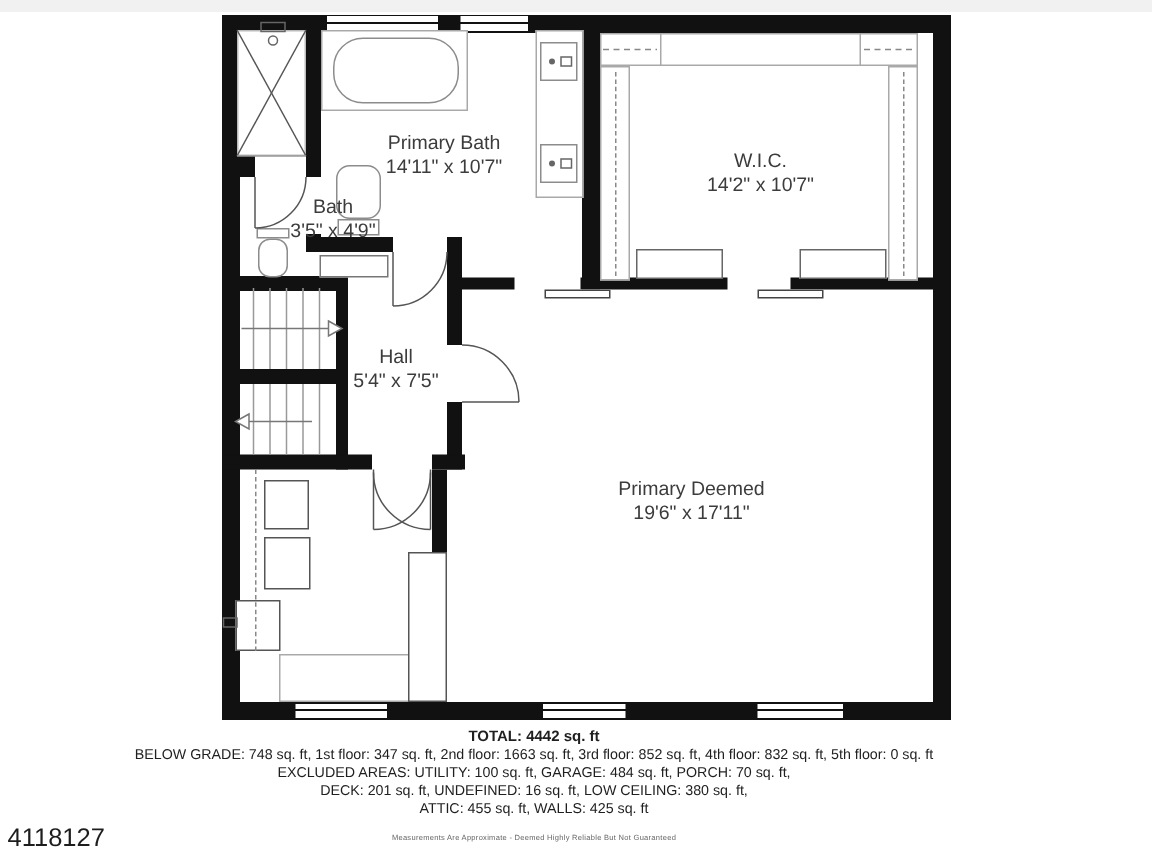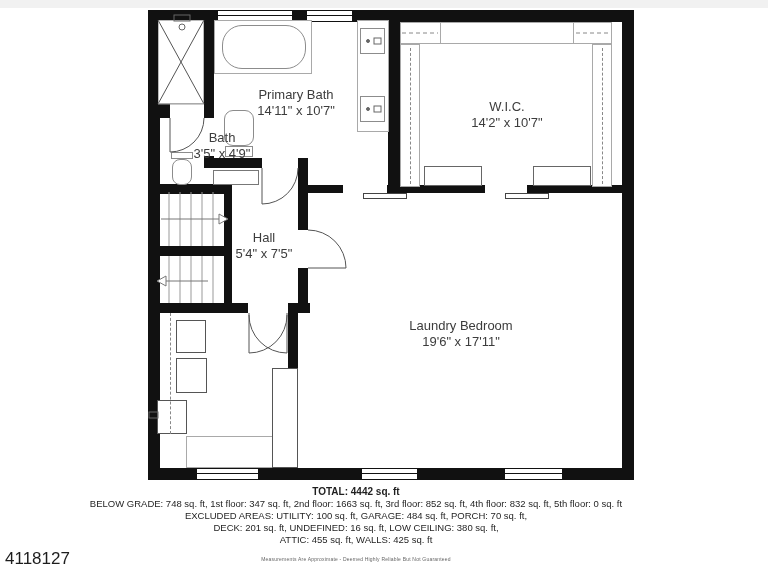--- a/index.html
+++ b/index.html
@@ -182,21 +182,21 @@
   </div>
   <div class="lbl" style="left:507px;top:99px;">
     <div>W.I.C.</div>
     <div>14'2" x 10'7"</div>
   </div>
   <div class="lbl" style="left:264px;top:230px;">
     <div>Hall</div>
     <div>5'4" x 7'5"</div>
   </div>
   <div class="lbl" style="left:461px;top:318px;">
-    <div>Laundry Bedroom</div>
+    <div>Primary Deemed</div>
     <div>19'6" x 17'11"</div>
   </div>
 </div>
 
 <div class="summary">
   <div class="total">TOTAL: 4442 sq. ft</div>
   <div>BELOW GRADE: 748 sq. ft, 1st floor: 347 sq. ft, 2nd floor: 1663 sq. ft, 3rd floor: 852 sq. ft, 4th floor: 832 sq. ft, 5th floor: 0 sq. ft</div>
   <div>EXCLUDED AREAS: UTILITY: 100 sq. ft, GARAGE: 484 sq. ft, PORCH: 70 sq. ft,</div>
   <div>DECK: 201 sq. ft, UNDEFINED: 16 sq. ft, LOW CEILING: 380 sq. ft,</div>
   <div>ATTIC: 455 sq. ft, WALLS: 425 sq. ft</div>

